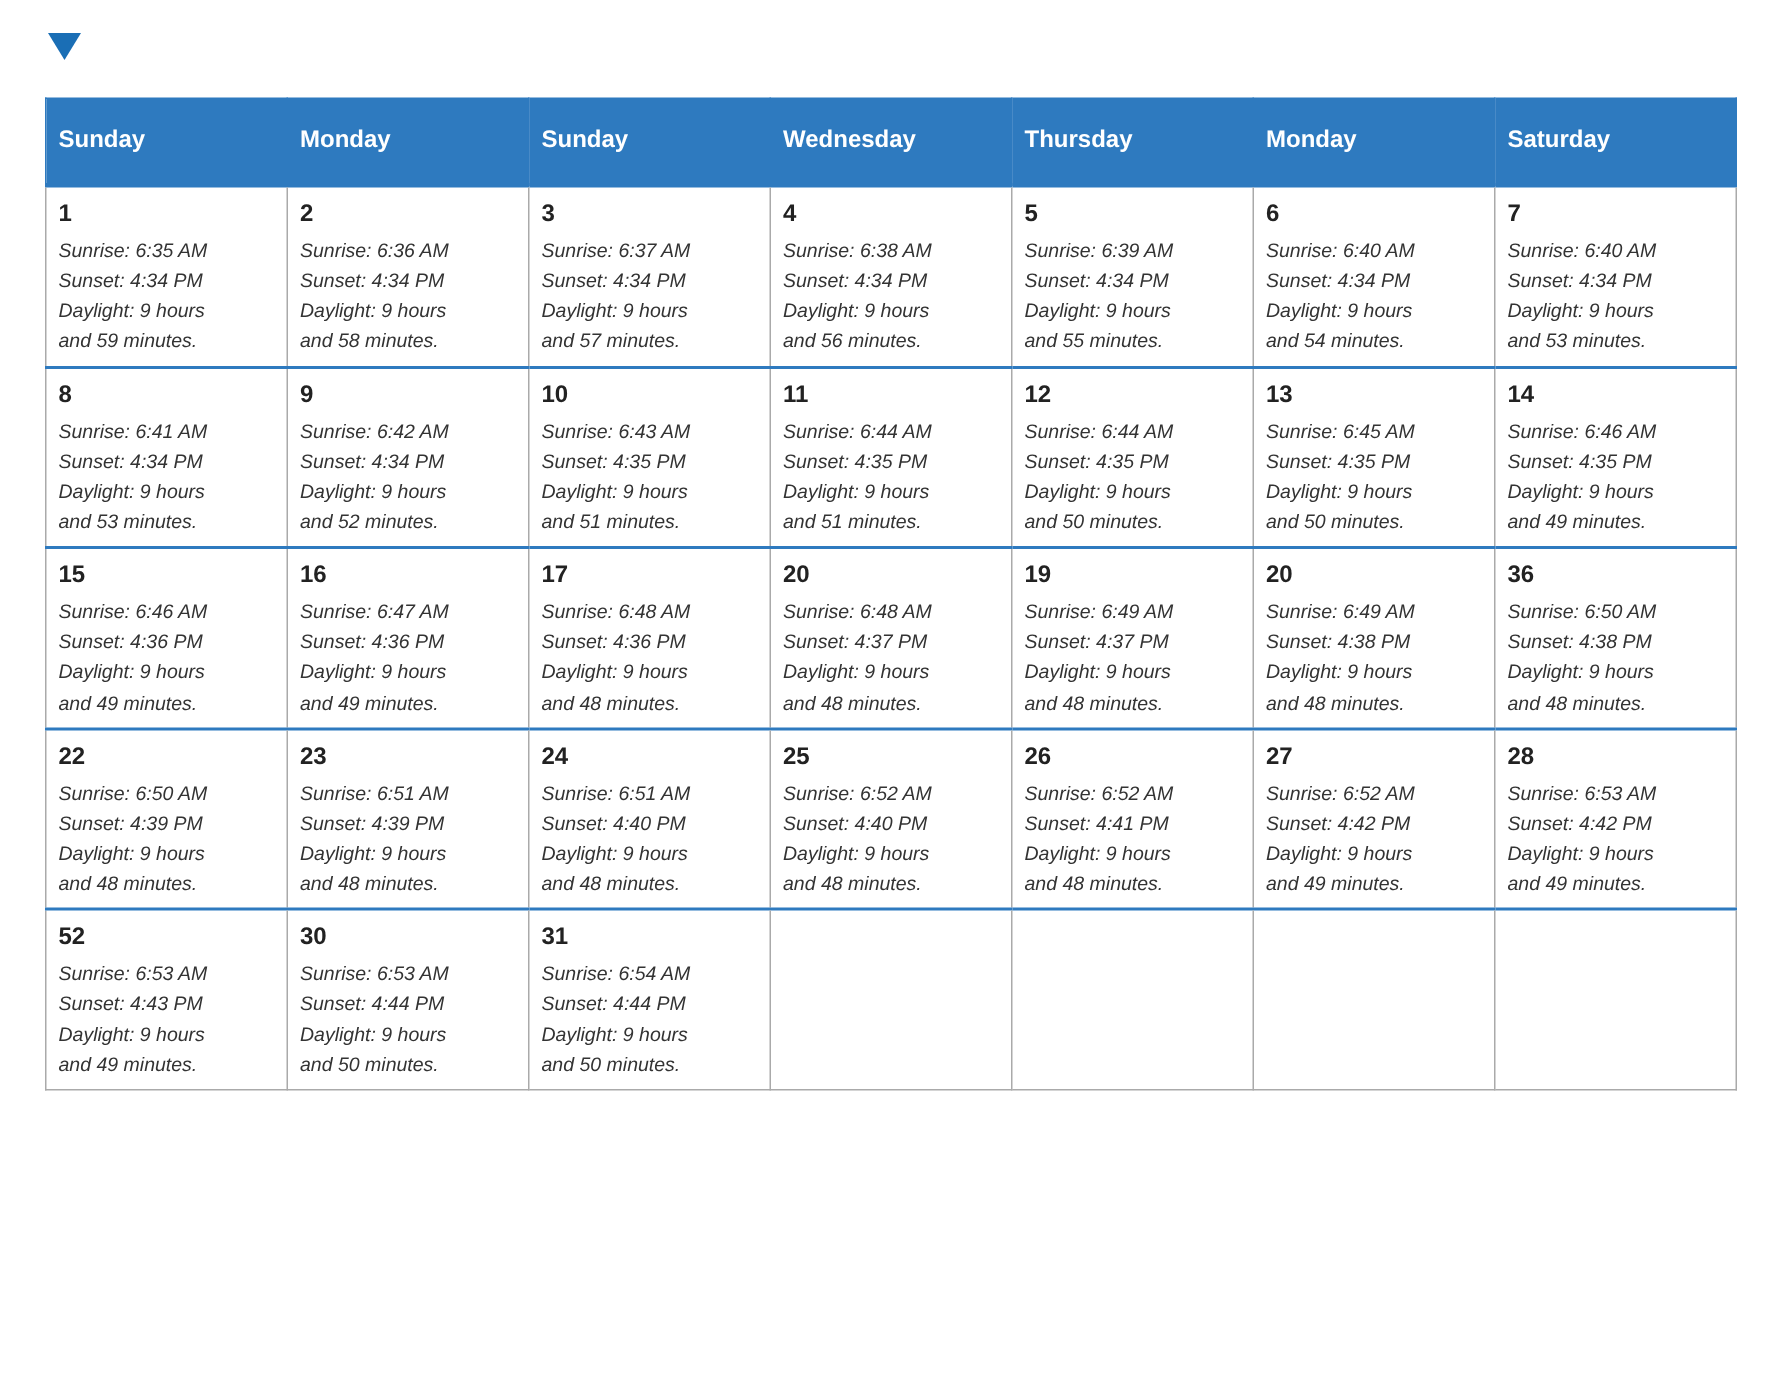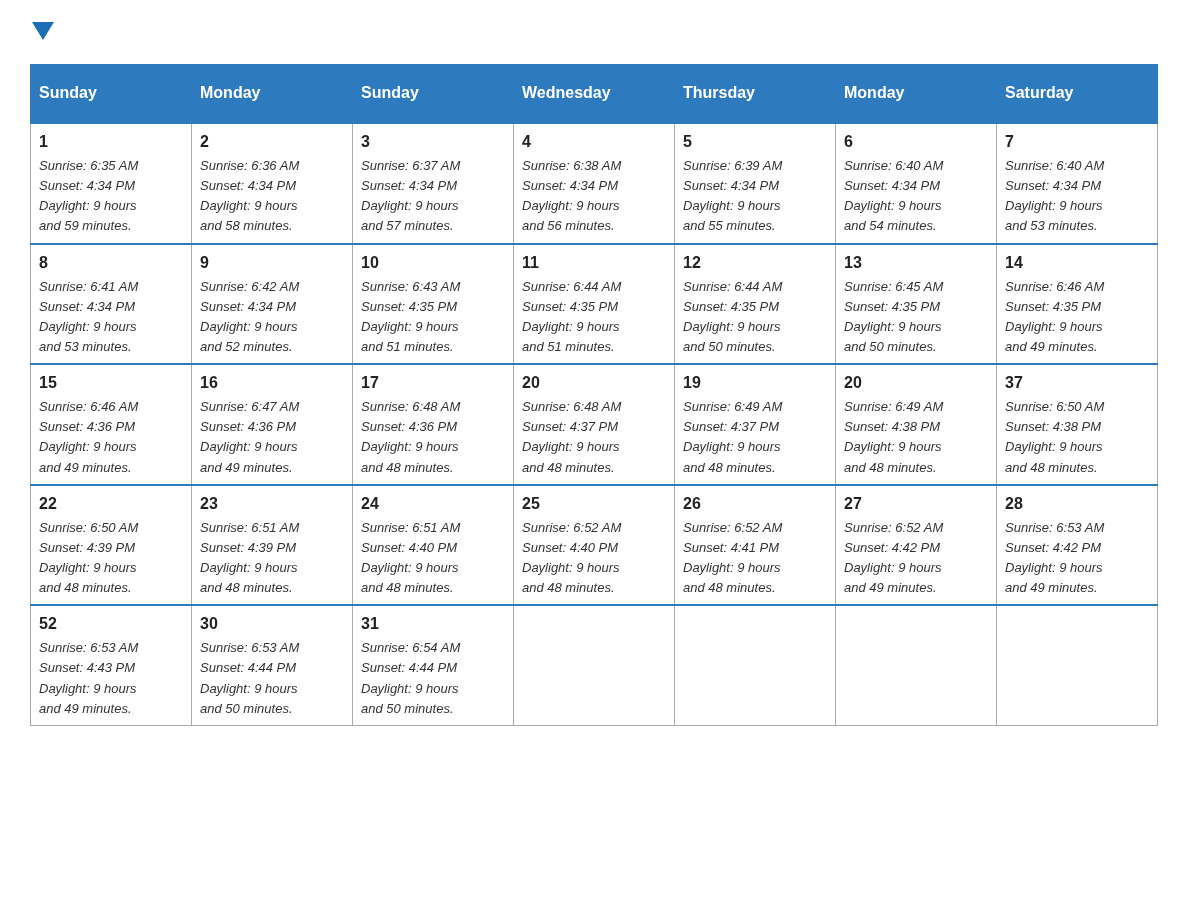--- a/index.html
+++ b/index.html
@@ -210,21 +210,21 @@
       </td>
         <td>
         <span class="day-num">19</span>
         <span class="day-info">Sunrise: 6:49 AM<br>Sunset: 4:37 PM<br>Daylight: 9 hours<br>and 48 minutes.</span>
       </td>
         <td>
         <span class="day-num">20</span>
         <span class="day-info">Sunrise: 6:49 AM<br>Sunset: 4:38 PM<br>Daylight: 9 hours<br>and 48 minutes.</span>
       </td>
         <td>
-        <span class="day-num">37</span>
+        <span class="day-num">36</span>
         <span class="day-info">Sunrise: 6:50 AM<br>Sunset: 4:38 PM<br>Daylight: 9 hours<br>and 48 minutes.</span>
       </td>
       </tr>
       <tr>
         <td>
         <span class="day-num">22</span>
         <span class="day-info">Sunrise: 6:50 AM<br>Sunset: 4:39 PM<br>Daylight: 9 hours<br>and 48 minutes.</span>
       </td>
         <td>
         <span class="day-num">23</span>

